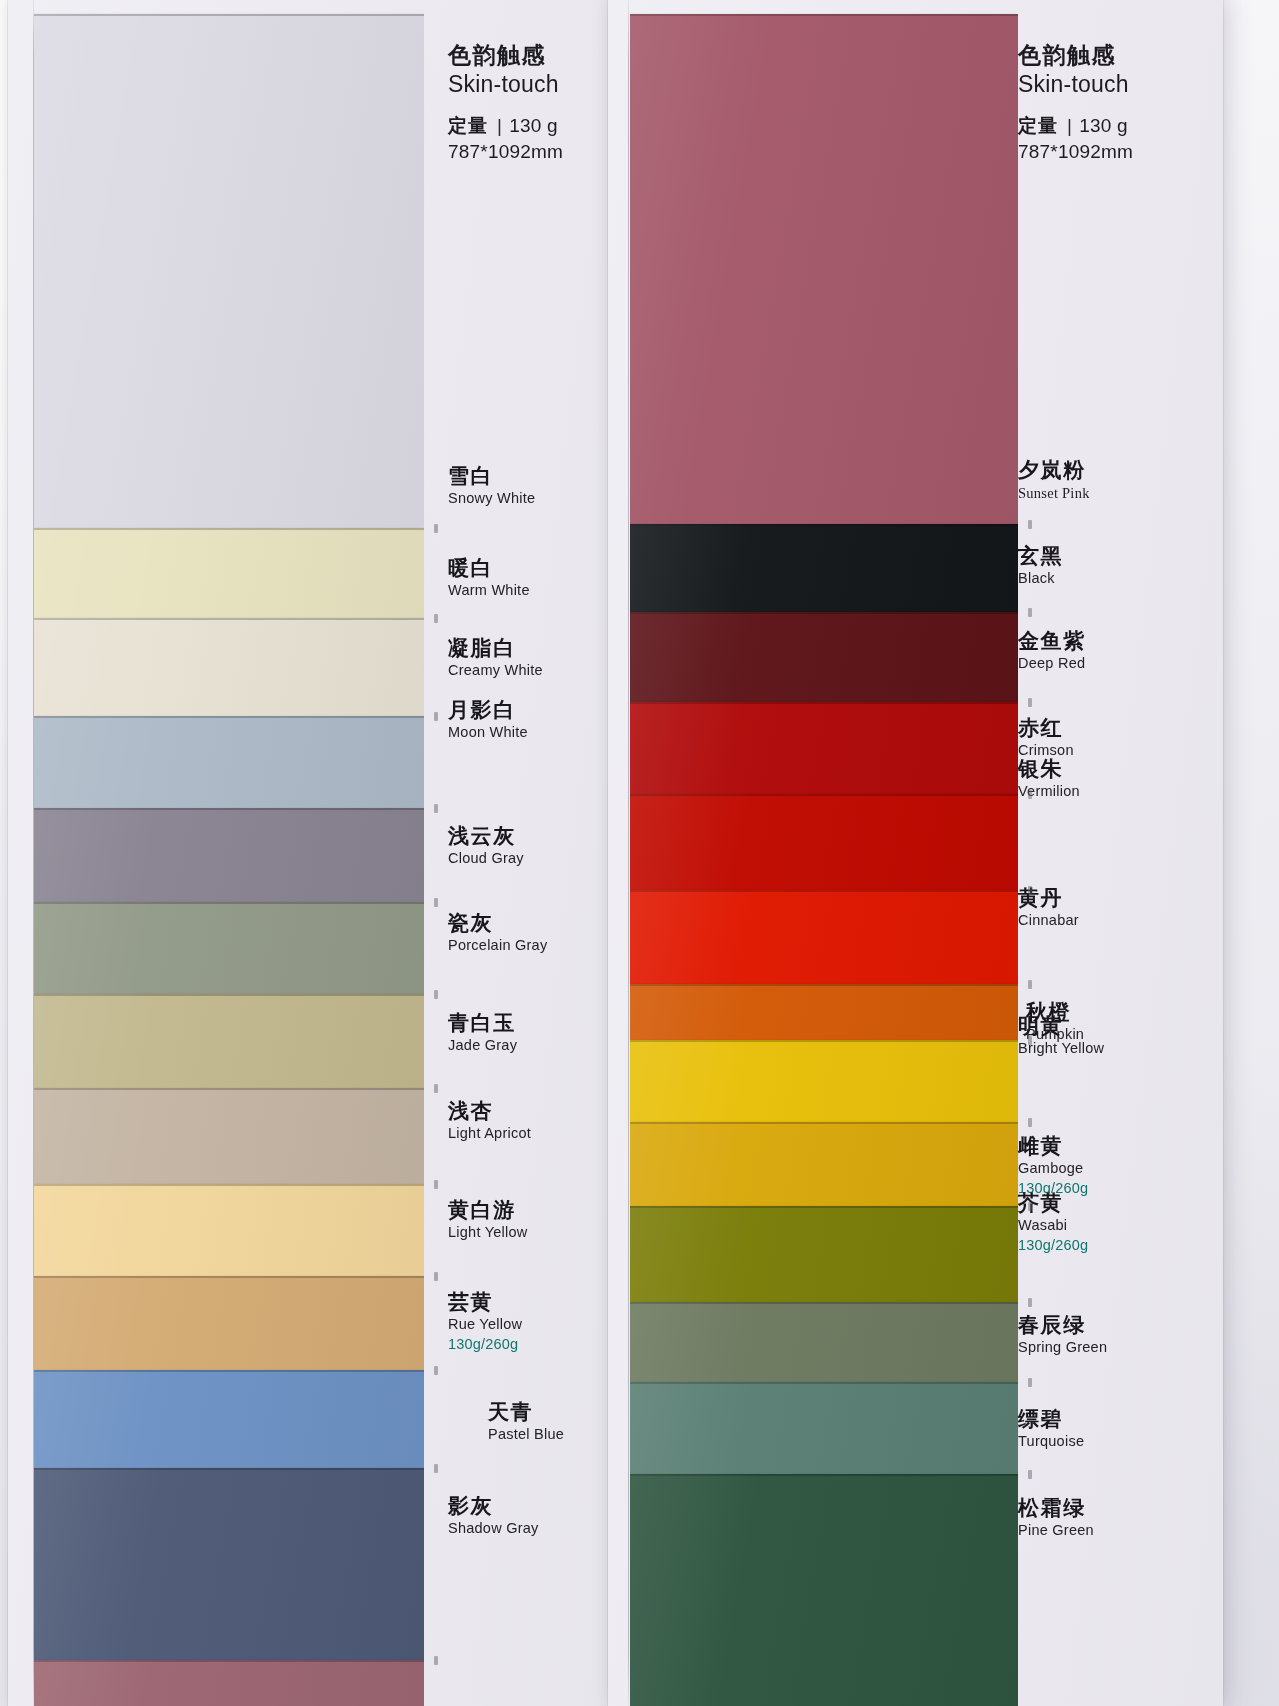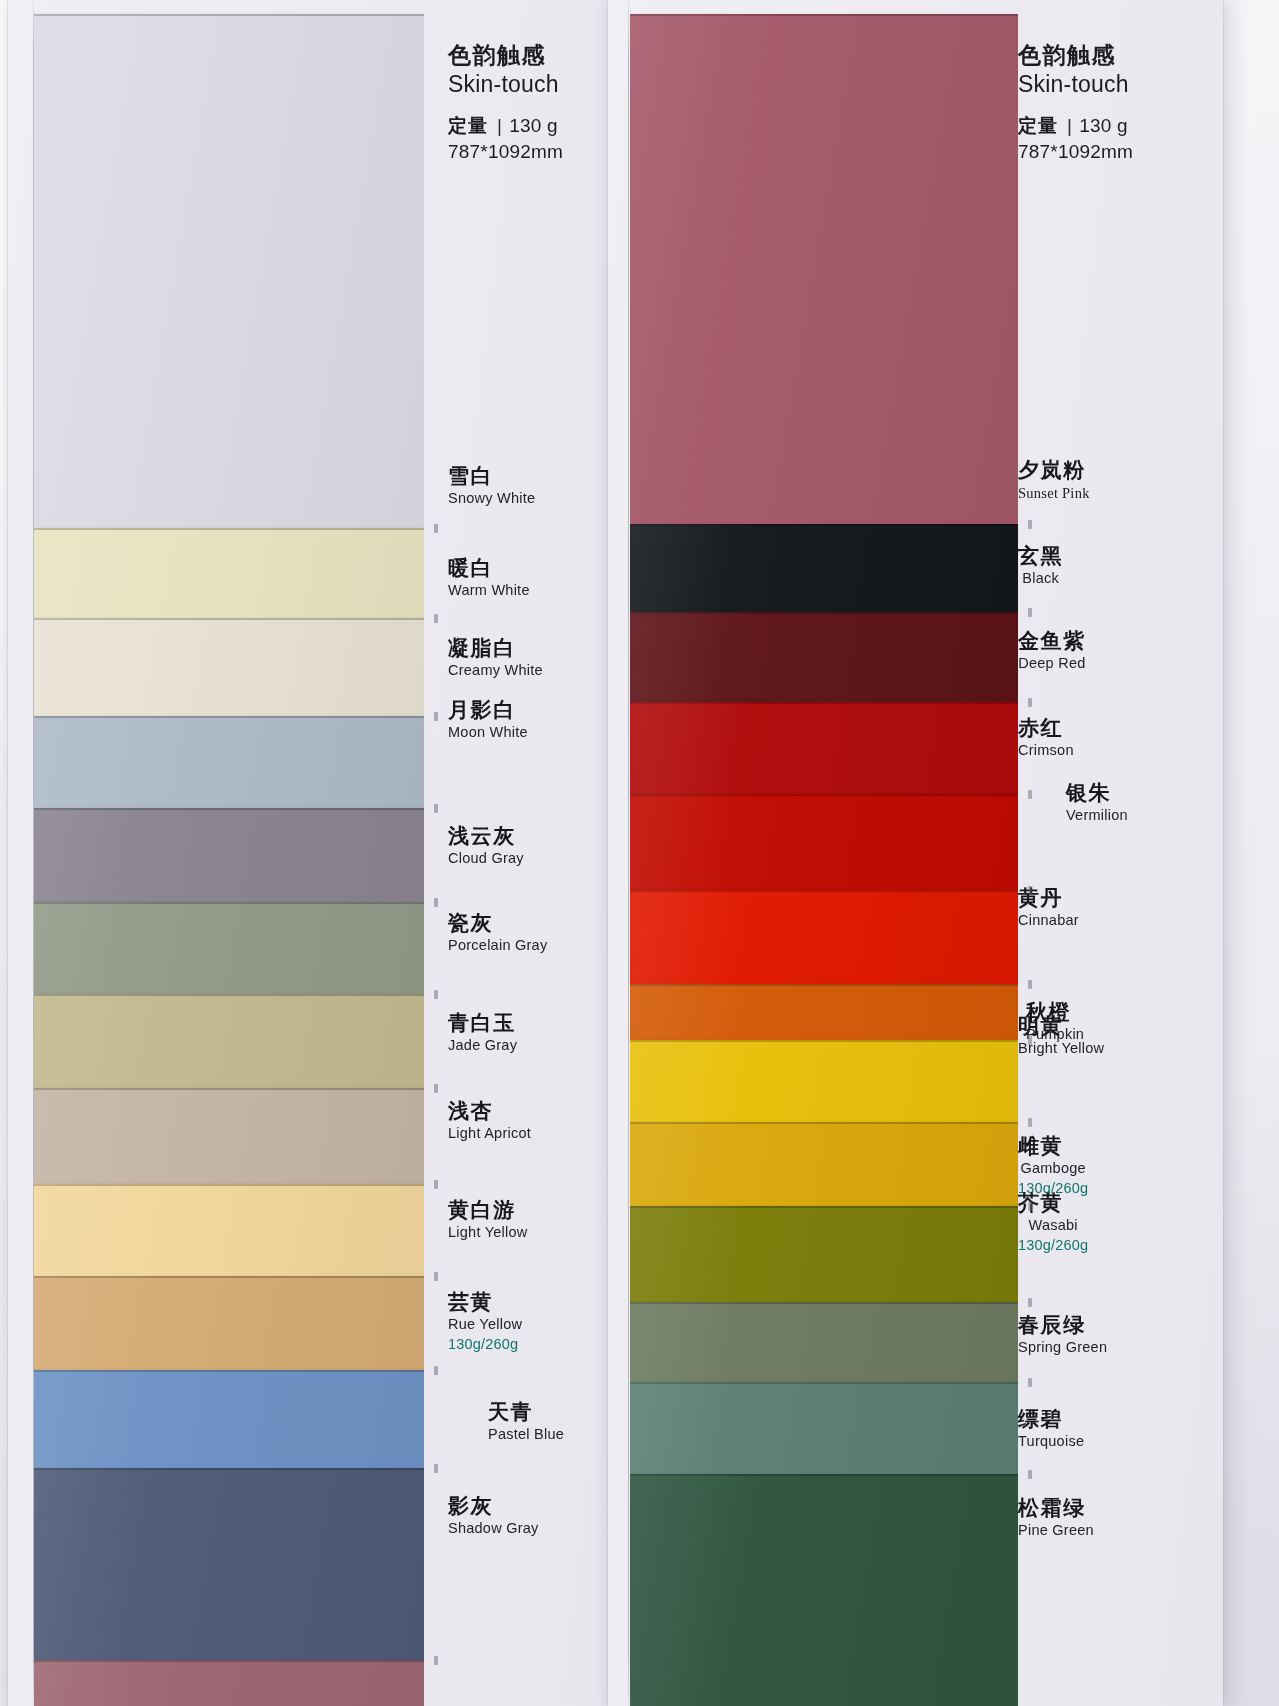--- a/index.html
+++ b/index.html
@@ -151,21 +151,20 @@
     letter-spacing: 1.6px;
     line-height: 1.1;
   }
   .caption .c-en {
     font-size: 14.5px;
     font-weight: 400;
     letter-spacing: 0.25px;
     line-height: 1.25;
     margin-top: 2px;
     color: #222227;
-    text-align: center;
   }
   .caption .c-wt {
     font-size: 14.5px;
     font-weight: 400;
     letter-spacing: 0.2px;
     line-height: 1.3;
     margin-top: 2px;
     color: #0f766e;
   }
   .caption .c-en:empty,
@@ -397,21 +396,21 @@
           <div class="c-en">Black</div>
         </div>
         <div class="caption" style="top: 643px;">
           <div class="c-cn">金鱼紫</div>
           <div class="c-en">Deep Red</div>
         </div>
         <div class="caption" style="top: 730px;">
           <div class="c-cn">赤红</div>
           <div class="c-en">Crimson</div>
         </div>
-        <div class="caption" style="top: 795px; padding-left: 48px;">
+        <div class="caption" style="top: 771px;">
           <div class="c-cn">银朱</div>
           <div class="c-en">Vermilion</div>
         </div>
         <div class="caption" style="top: 900px;">
           <div class="c-cn">黄丹</div>
           <div class="c-en">Cinnabar</div>
         </div>
         <div class="caption" style="top: 1014px; padding-left: 8px;">
           <div class="c-cn">秋橙</div>
           <div class="c-en">Pumpkin</div>

